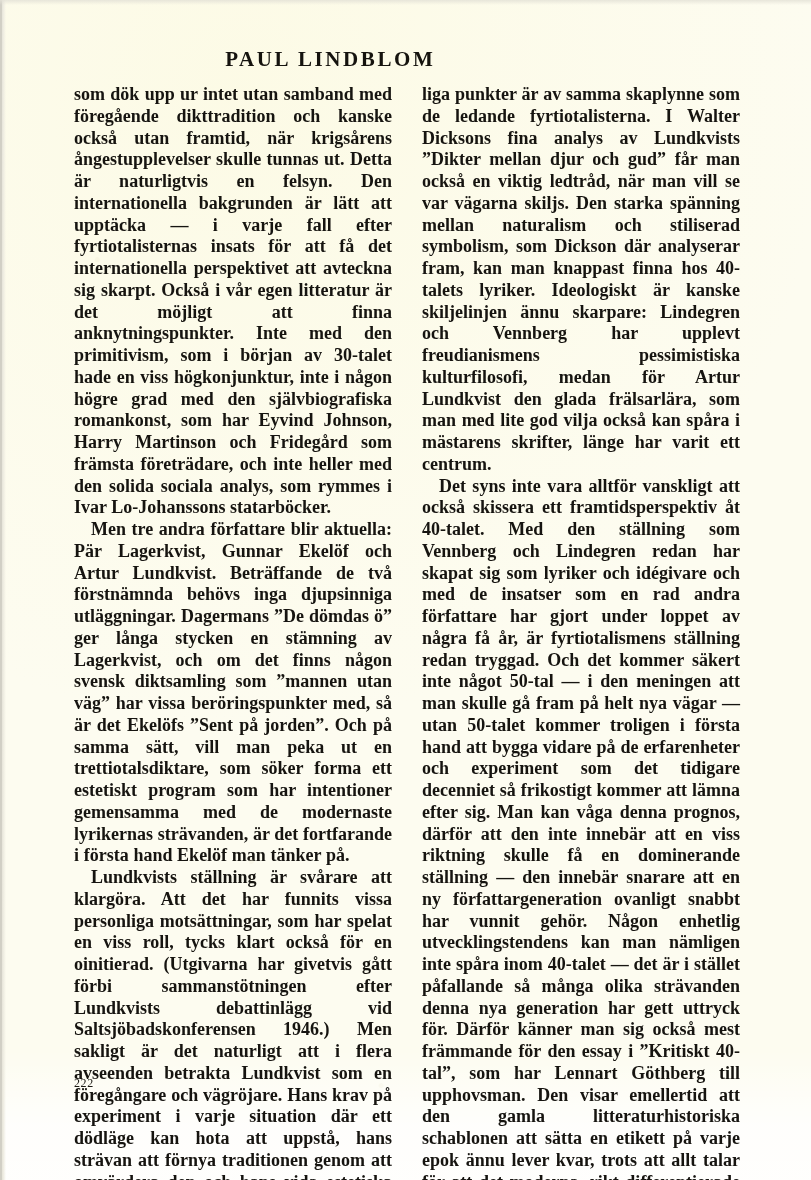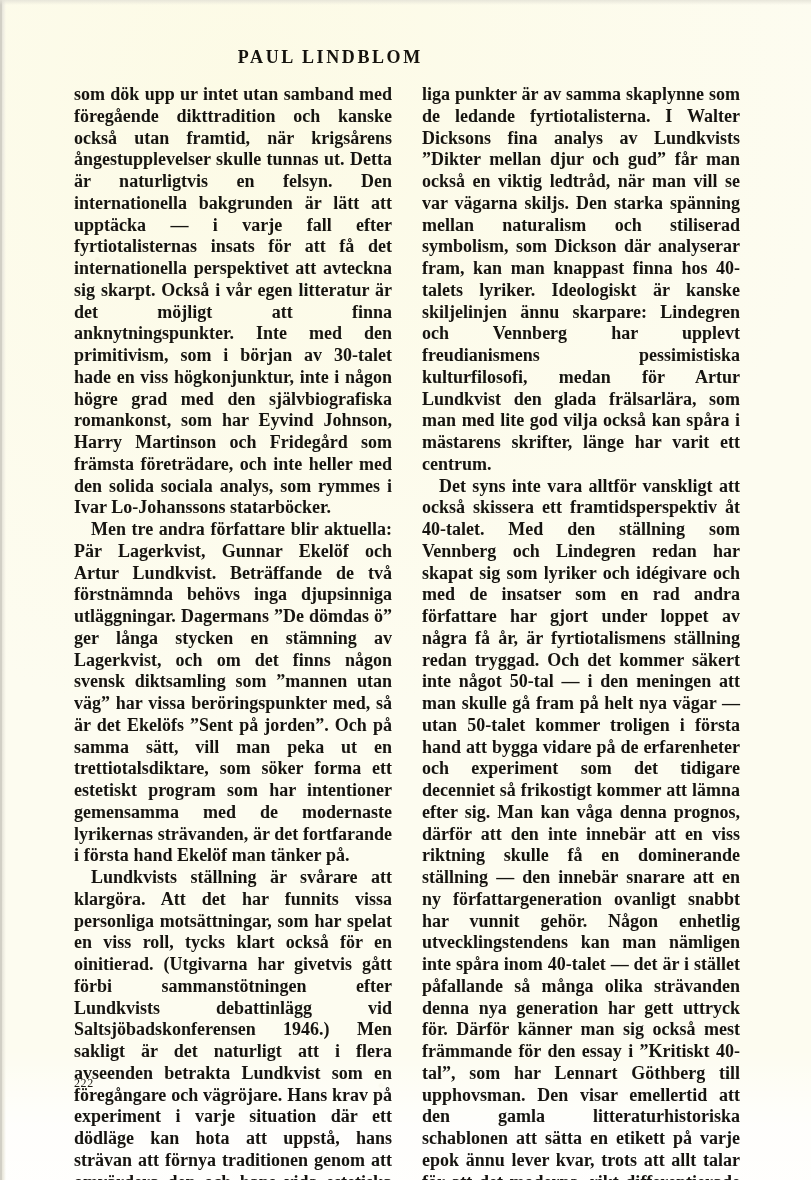--- a/index.html
+++ b/index.html
@@ -57,21 +57,21 @@
     left: 0; top: 0;
     width: 811px; height: 1180px;
   }
 
   .running-head {
     position: absolute;
     left: 0;
     top: 47px;
     width: 658px;
     text-align: center;
-    font-size: 18px;
+    font-size: 21px;
     letter-spacing: 2.6px;
     color: #15130e;
     font-weight: 600;
     text-indent: 2.6px;
   }
 
   
   .ghost {
     position: absolute;
     color: rgba(186,180,150,0.38);

